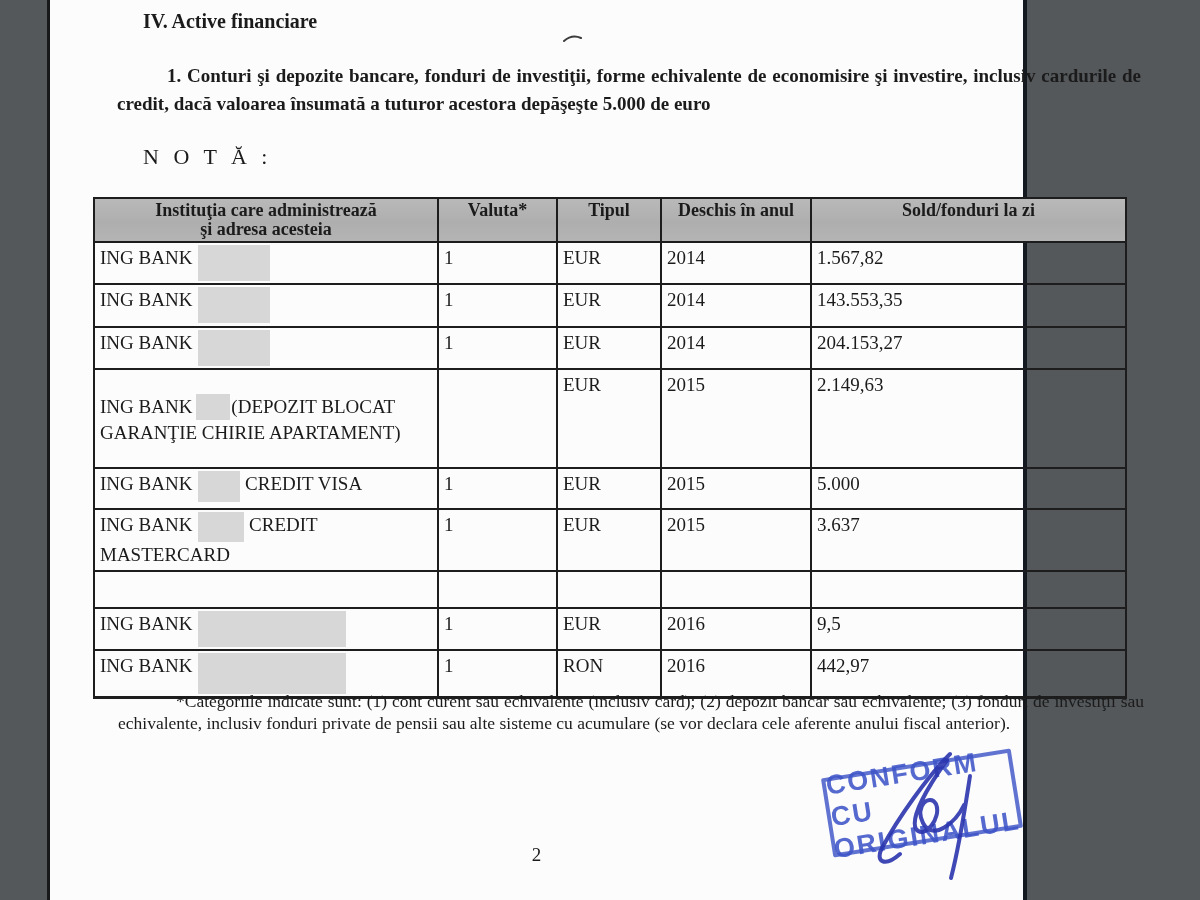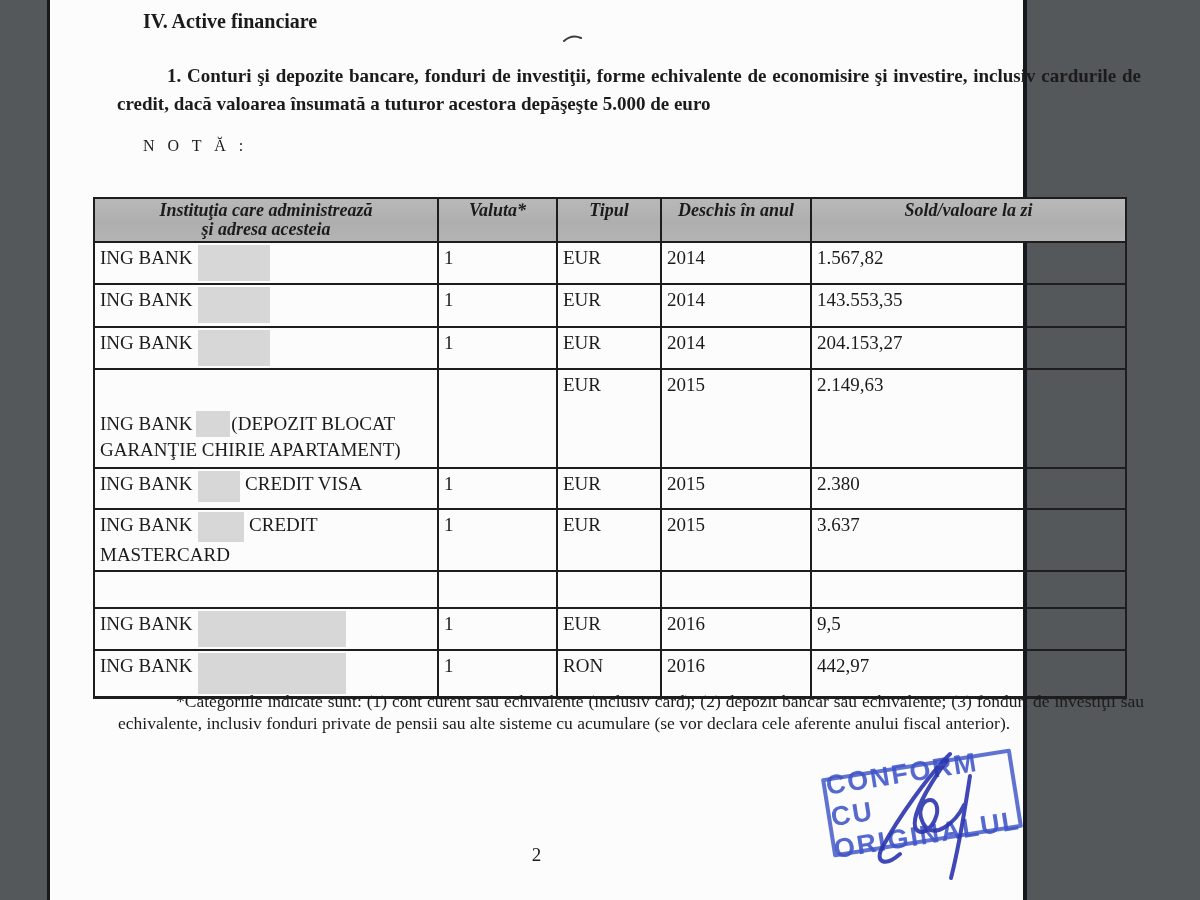--- a/index.html
+++ b/index.html
@@ -8,39 +8,38 @@
   .page {
     position:absolute; left:47px; top:0; width:980px; height:900px;
     background:#fcfcfc;
     border-left:3px solid #17191b; border-right:4px solid #141920;
     color:#1b1b1b;
   }
   .abs { position:absolute; }
 
   .sec-title { left:93px; top:10px; font-size:20px; font-weight:bold; }
   .intro { left:43px; top:62px; width:1024px; font-size:19px; font-weight:bold; line-height:27.5px; text-indent:50px; text-align:justify;margin-left:24px; }
-  .nota-label { left:93px; top:137px; font-size:16px; letter-spacing:4.5px;text-align:center; }
+  .nota-label { left:93px; top:144px; font-size:22px; letter-spacing:4.5px;text-align:center; }
   .nota-text { left:93px; top:156px; font-size:19px; }
 
   .squiggle { left:513px; top:33px; width:20px; height:12px; }
 
   table.fin { left:43px; top:197px; border-collapse:collapse; table-layout:fixed; width:1032px; border:2px solid #1d1d1d; border-bottom-width:3px; }
   table.fin th, table.fin td { border:2px solid #1d1d1d; vertical-align:top; overflow:hidden; }
   table.fin th {
     background:linear-gradient(180deg,#b9b9b9 0%, #aeaeae 55%, #b4b4b4 100%);
     font-size:18px; font-weight:bold; line-height:19px; padding:2px 2px; text-align:center;
     white-space:pre-line;
-    font-style:italic;
   }
   table.fin td { font-size:19px; line-height:26px; padding:2px 6px 2px 5px; }
   tr.h-head { height:40px; }
   tr.r1 { height:41px; } tr.r2 { height:43px; } tr.r3 { height:42px; }
   tr.r4 { height:99px; } tr.r5 { height:41px;margin-top:28px; } tr.r6 { height:57px;margin-left:8px; }
   tr.r7 { height:37px; } tr.r8 { height:41px; } tr.r9 { height:47px; }
-  tr.r4 td.inst { vertical-align:bottom; padding-bottom:4px; }
+  tr.r4 td.inst { vertical-align:bottom; padding-bottom:21px; }
 
   .redact { display:inline-block; background:#d7d7d7; vertical-align:top; margin-left:6px; }
   .rd-a  { width:72px;  height:36px; }
   .rd-4  { width:34px;  height:26px; vertical-align:-7px; margin-left:4px; margin-right:1px; }
   .rd-5  { width:42px;  height:31px; }
   .rd-6  { width:46px;  height:30px; }
   .rd-8  { width:148px; height:36px; }
   .rd-9  { width:148px; height:41px; }
 
   .footnote { left:43px; top:690px; width:1026px; font-size:17.5px; line-height:22px; text-indent:58px; text-align:justify;margin-left:25px; }
@@ -80,21 +79,21 @@
         <col style="width:150px">
         <col style="width:315px">
     </colgroup>
     <thead>
       <tr class="h-head">
         <th>Instituţia care administrează
 şi adresa acesteia</th>
         <th>Valuta*</th>
         <th>Tipul</th>
         <th>Deschis în anul</th>
-        <th>Sold/valoare la zi</th>
+        <th>Sold/fonduri la zi</th>
       </tr>
     </thead>
     <tbody>
       <tr class="r1">
         <td class="inst"><span>ING BANK</span><span class="redact rd-a"></span></td>
         <td>1</td>
         <td>EUR</td>
         <td>2014</td>
         <td>1.567,82</td>
       </tr>
@@ -117,21 +116,21 @@
         <td></td>
         <td>EUR</td>
         <td>2015</td>
         <td>2.149,63</td>
       </tr>
       <tr class="r5">
         <td class="inst"><span>ING BANK</span><span class="redact rd-5"></span> <span>CREDIT VISA</span></td>
         <td>1</td>
         <td>EUR</td>
         <td>2015</td>
-        <td>2.380</td>
+        <td>5.000</td>
       </tr>
       <tr class="r6">
         <td class="inst"><span>ING BANK</span><span class="redact rd-6"></span> <span>CREDIT MASTERCARD</span></td>
         <td>1</td>
         <td>EUR</td>
         <td>2015</td>
         <td>3.637</td>
       </tr>
       <tr class="r7">
         <td class="inst"></td>

